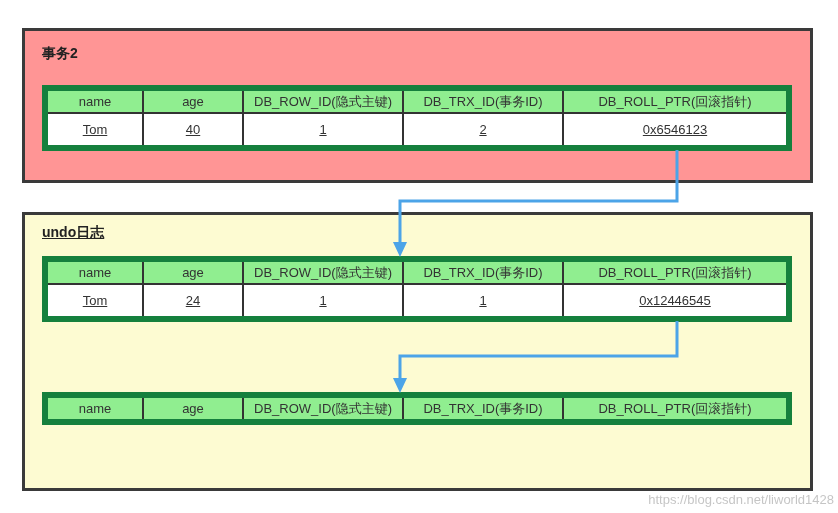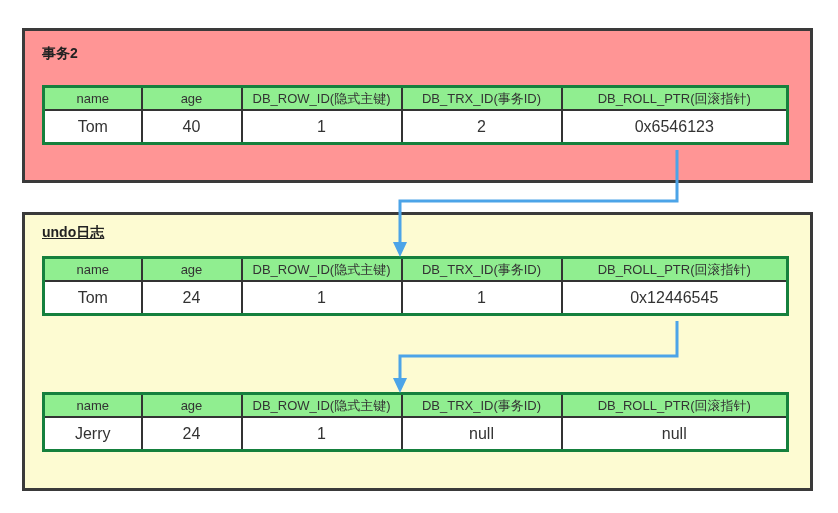--- a/index.html
+++ b/index.html
@@ -7,26 +7,26 @@
   .canvas{position:relative;width:838px;height:513px;background:#ffffff;overflow:hidden;}
 
   .panel{position:absolute;box-sizing:border-box;border:3px solid #3a3a3a;}
   .panel-pink{left:22px;top:28px;width:791px;height:155px;background:#ff9595;}
   .panel-yellow{left:22px;top:212px;width:791px;height:279px;background:#fdfbd2;}
 
   .panel-title{position:absolute;font-size:14px;font-weight:bold;color:#222;}
   .title-trx{left:42px;top:45px;}
   .title-undo{left:42px;top:224px;text-decoration:underline;}
 
-  table.dtable{position:absolute;border-collapse:collapse;border:3px solid #15803d;table-layout:fixed;background:#fff;}
+  table.dtable{position:absolute;border-collapse:collapse;border:6px solid #15803d;table-layout:fixed;background:#fff;}
   .tbl1{left:42px;top:85px;}
   .tbl2{left:42px;top:256px;}
   .tbl3{left:42px;top:392px;}
   .dtable th{background:#90ee90;height:21px;font-weight:normal;font-size:13px;color:#333;border:2px solid #333;text-align:center;padding:0;}
-  .dtable td{background:#ffffff;height:31px;font-size:16px;color:#333;border:2px solid #333;text-align:center;padding:0;}
+  .dtable td{background:#ffffff;height:31px;font-size:13px;color:#333;border:2px solid #333;text-align:center;padding:0;text-decoration:underline;}
   .c1{width:98px;}.c2{width:100px;}.c3{width:160px;}.c4{width:160px;}.c5{width:226px;}
 
   svg.arrows{position:absolute;left:0;top:0;pointer-events:none;}
   .arrow-line{fill:none;stroke:#4ca4e8;stroke-width:3;}
   .arrow-head{fill:#4ca4e8;stroke:none;}
 
   .watermark{position:absolute;right:4px;bottom:6px;font-size:13px;color:rgba(150,150,150,0.55);letter-spacing:0px;}
 </style>
 </head>
 <body>
@@ -100,35 +100,29 @@
         <col class="c5">
       </colgroup>
     <tbody>
         <tr>
       <th>name</th>
       <th>age</th>
       <th>DB_ROW_ID(隐式主键)</th>
       <th>DB_TRX_ID(事务ID)</th>
       <th>DB_ROLL_PTR(回滚指针)</th>
     </tr>
-    <tr>
-      <td>Jerry</td>
-      <td>24</td>
-      <td>1</td>
-      <td>null</td>
-      <td>null</td>
-    </tr>
   </tbody>
     </table>
 
   <svg class="arrows" width="838" height="513">
     <g>
       <path class="arrow-line" d="M677,150 L677,201 L400,201 L400,243"></path>
       <polygon class="arrow-head" points="393,242 407,242 400,257"></polygon>
     </g>
     <g>
       <path class="arrow-line" d="M677,321 L677,356 L400,356 L400,379"></path>
       <polygon class="arrow-head" points="393,378 407,378 400,393"></polygon>
     </g>
   </svg>
 
+  <div class="watermark">https://blog.csdn.net/liworld1428</div>
 
 </div>
 
 </body></html>

